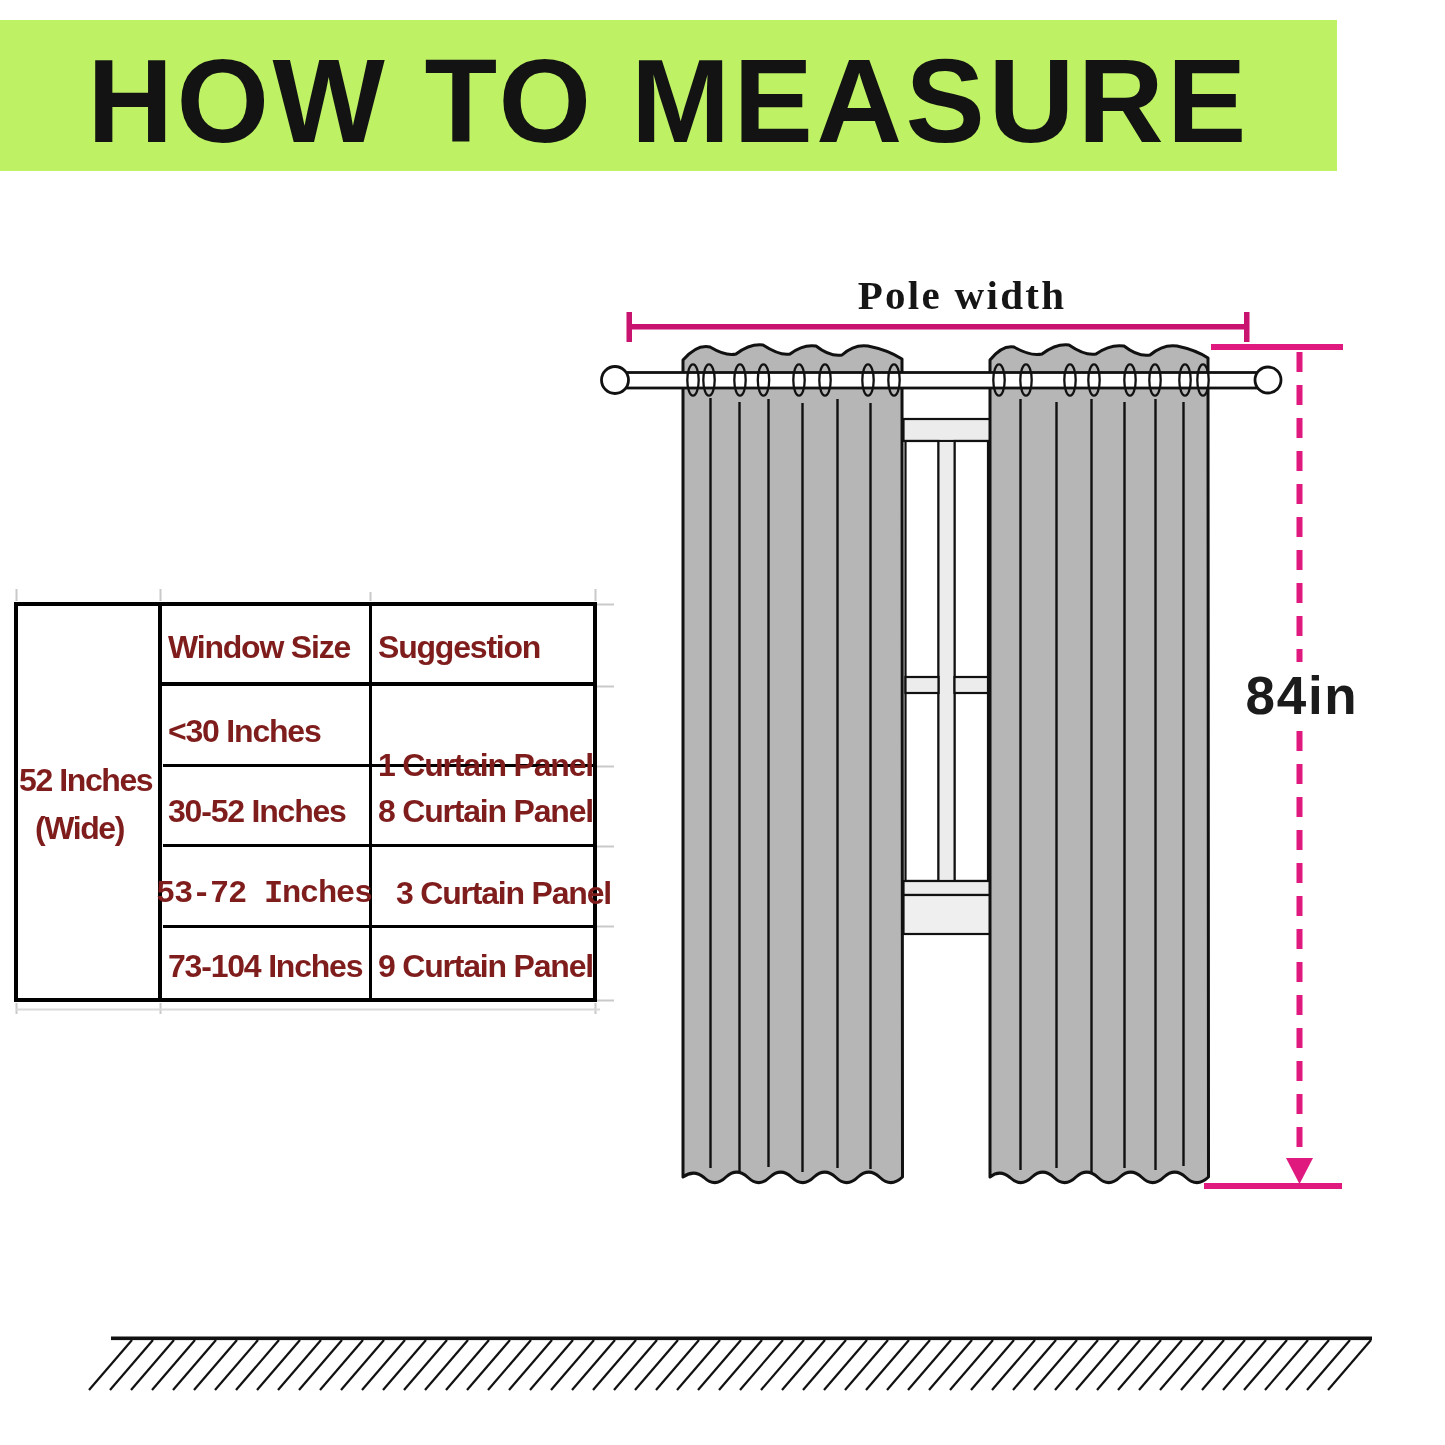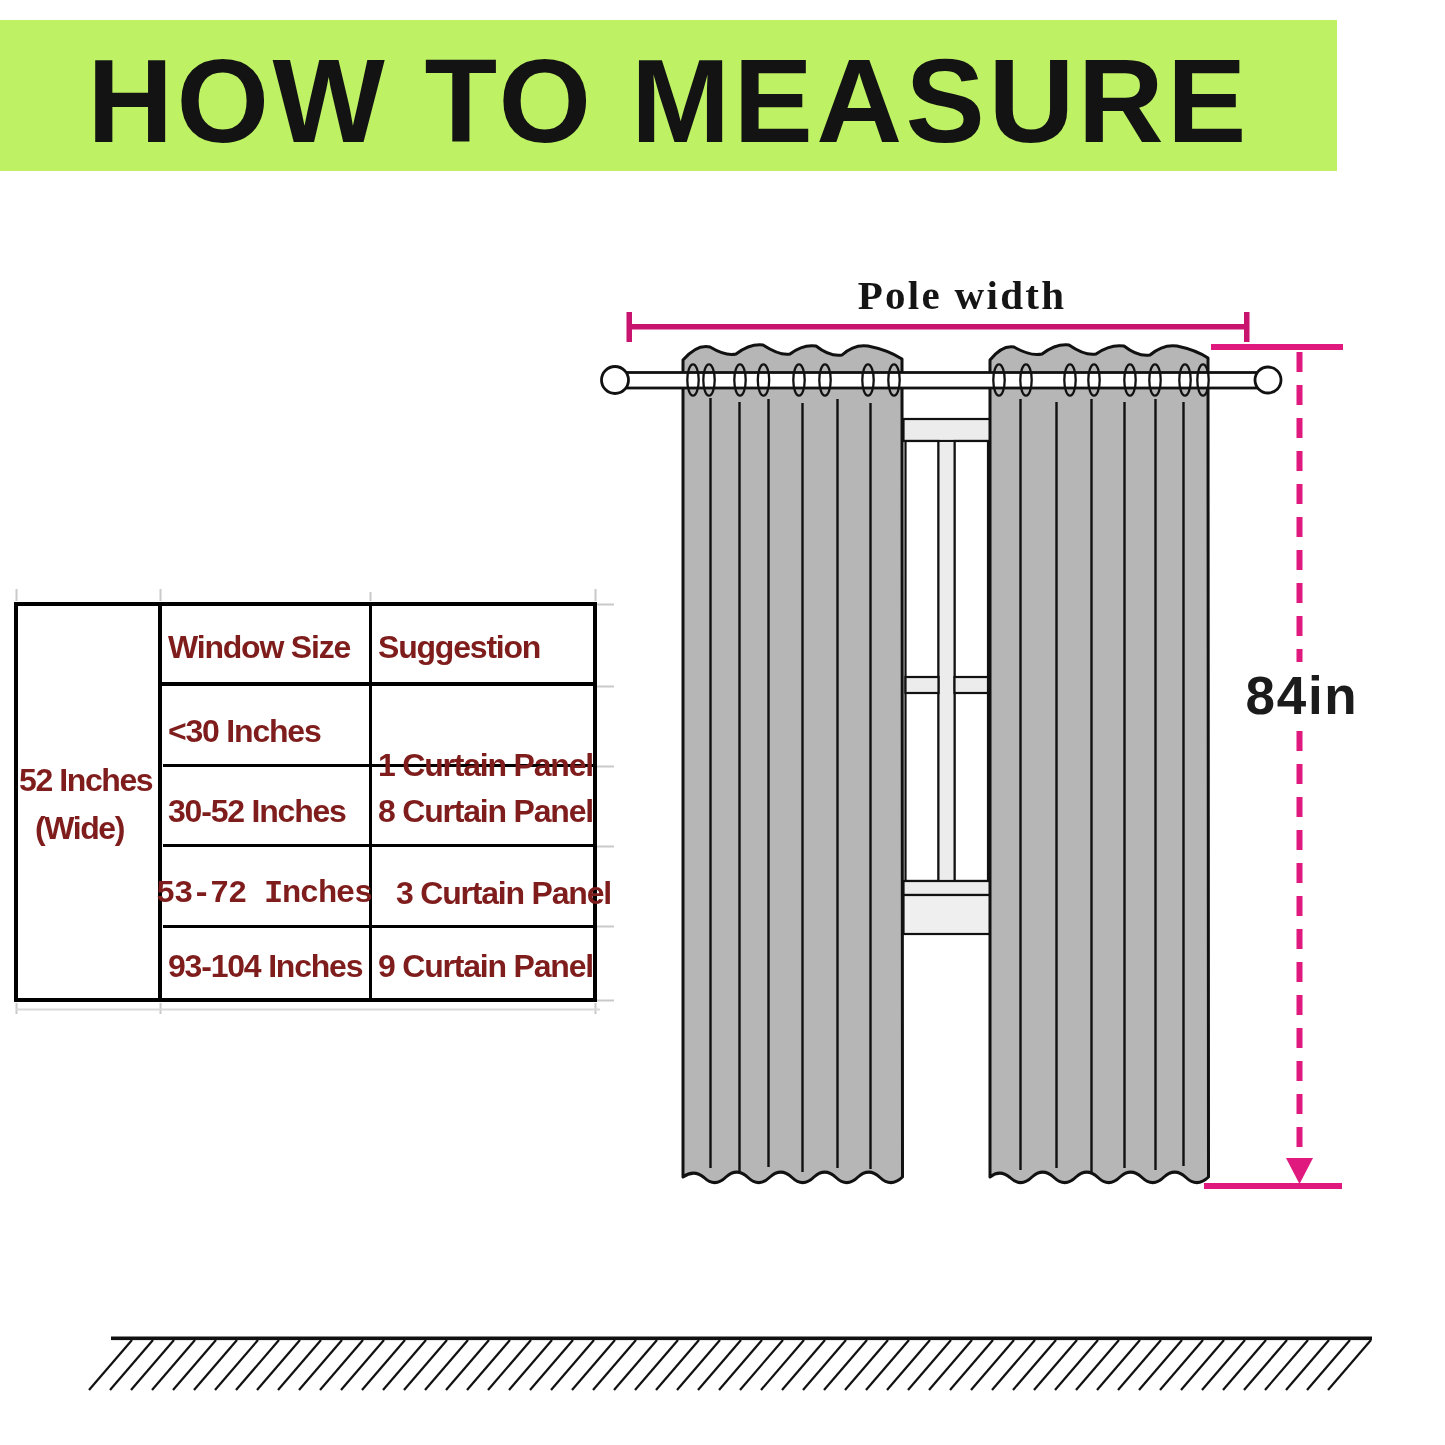--- a/index.html
+++ b/index.html
@@ -42,21 +42,21 @@
 
     <div class="cell" style="left:168px;top:713px;">&lt;30 Inches</div>
     <div class="cell" style="left:378px;top:713px;margin-top:34px;">1 Curtain Panel</div>
 
     <div class="cell" style="left:168px;top:793px;text-align:center;">30-52 Inches</div>
     <div class="cell" style="left:378px;top:793px;">8 Curtain Panel</div>
 
     <div class="cell" style="left:156px;top:875px;font-family:Liberation Mono, monospace;">53-72 Inches</div>
     <div class="cell" style="left:396px;top:875px;">3 Curtain Panel</div>
 
-    <div class="cell" style="left:168px;top:948px;">93-104 Inches</div>
+    <div class="cell" style="left:168px;top:948px;">73-104 Inches</div>
     <div class="cell" style="left:378px;top:948px;">9 Curtain Panel</div>
   </div>
 
   <svg class="abs" style="left:0;top:0;" width="1445" height="1445" viewBox="0 0 1445 1445">
 
     <g stroke="#c9c9c9" stroke-width="2">
       <line x1="16.5" y1="589" x2="16.5" y2="601"></line>
       <line x1="160.5" y1="589" x2="160.5" y2="601"></line>
       <line x1="370.5" y1="592" x2="370.5" y2="601"></line>
       <line x1="595.5" y1="589" x2="595.5" y2="601"></line>

